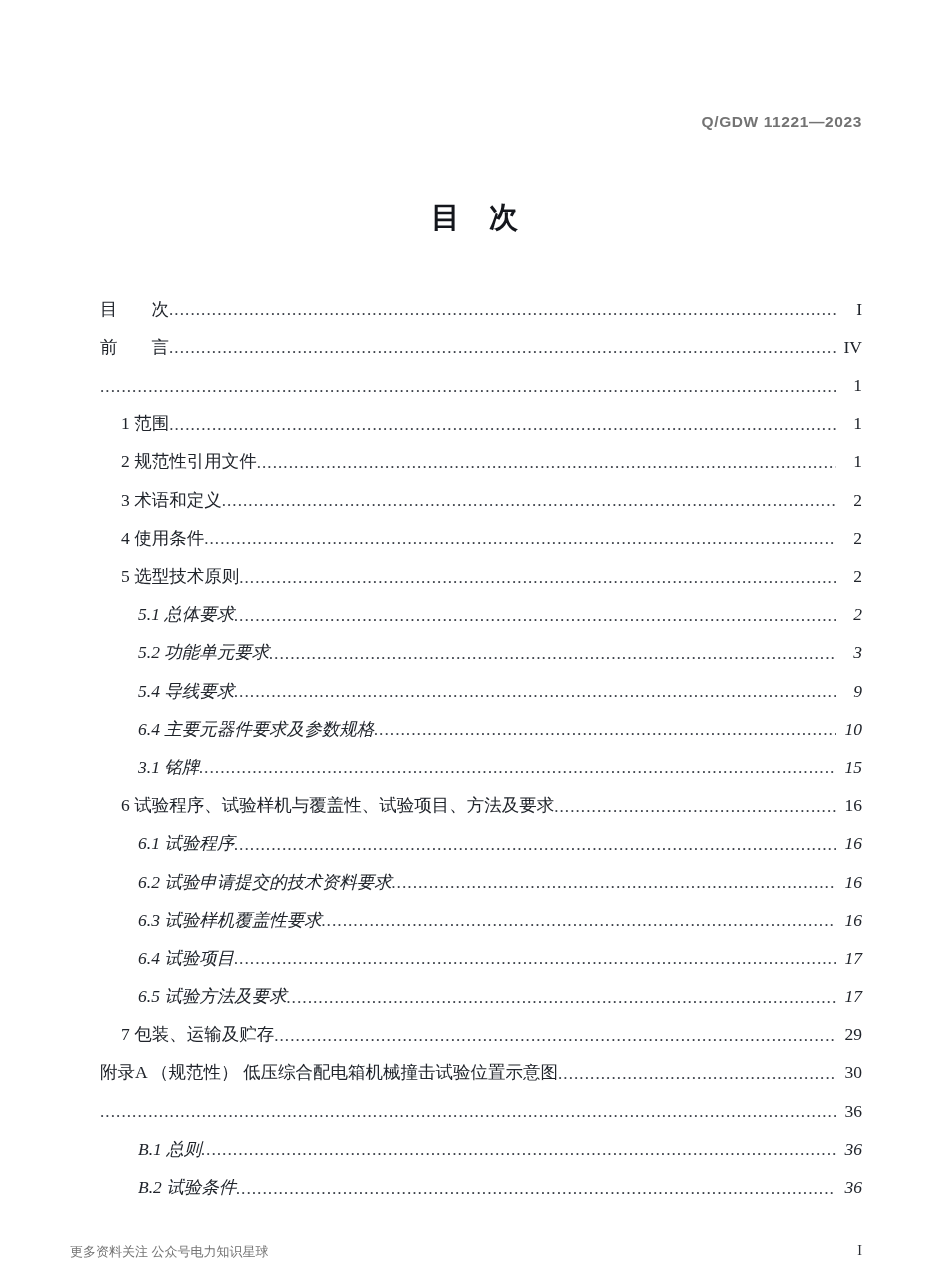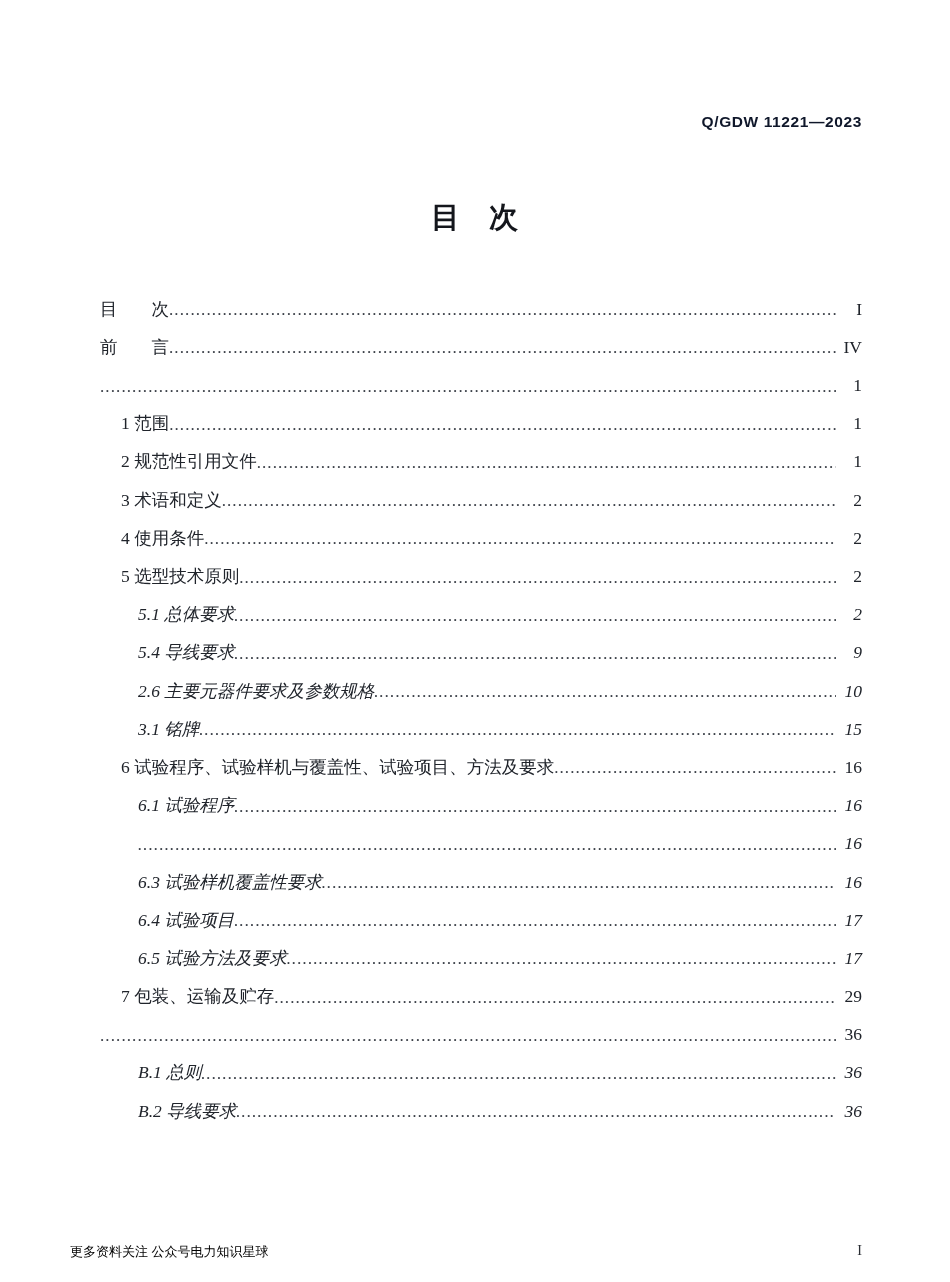--- a/index.html
+++ b/index.html
@@ -27,21 +27,21 @@
   .doc-header {
     position: absolute;
     top: 113px;
     left: 0;
     right: 88px;
     text-align: right;
     font-family: "Liberation Sans", "DejaVu Sans", sans-serif;
     font-size: 15.5px;
     font-weight: 700;
     letter-spacing: 0.6px;
-    color: #0f172a;
+    color: #737373;
     white-space: nowrap;
   }
 
   
   .doc-title {
     position: absolute;
     top: 198px;
     left: 0;
     right: 0;
     text-align: center;
@@ -107,21 +107,21 @@
   
   .gap-wide { display: inline-block; width: 34px; }
 
   
   .footer-note {
     position: absolute;
     left: 70px;
     top: 1243px;
     font-family: "Liberation Sans", "DejaVu Sans", sans-serif;
     font-size: 13px;
-    color: #000000;
+    color: #737373;
     white-space: nowrap;
   }
   .footer-pageno {
     position: absolute;
     right: 88px;
     top: 1243px;
     font-size: 14px;
     color: #2a2d33;
   }
 </style>
@@ -175,45 +175,51 @@
         <span class="label">5 选型技术原则</span>
         <span class="leader"></span>
         <span class="pageno">2</span>
       </div>
       <div class="toc-entry lvl-2">
         <span class="label">5.1 总体要求</span>
         <span class="leader"></span>
         <span class="pageno">2</span>
       </div>
       <div class="toc-entry lvl-2">
+        <span class="label">5.2 功能单元要求</span>
+        <span class="leader"></span>
+        <span class="pageno">3</span>
+      </div>
+      <div class="toc-entry lvl-2">
         <span class="label">5.4 导线要求</span>
         <span class="leader"></span>
         <span class="pageno">9</span>
       </div>
       <div class="toc-entry lvl-2">
-        <span class="label">2.6 主要元器件要求及参数规格</span>
+        <span class="label">6.4 主要元器件要求及参数规格</span>
         <span class="leader"></span>
         <span class="pageno">10</span>
       </div>
       <div class="toc-entry lvl-2">
         <span class="label">3.1 铭牌</span>
         <span class="leader"></span>
         <span class="pageno">15</span>
       </div>
       <div class="toc-entry lvl-1">
         <span class="label">6 试验程序、试验样机与覆盖性、试验项目、方法及要求</span>
         <span class="leader"></span>
         <span class="pageno">16</span>
       </div>
       <div class="toc-entry lvl-2">
         <span class="label">6.1 试验程序</span>
         <span class="leader"></span>
         <span class="pageno">16</span>
       </div>
       <div class="toc-entry lvl-2">
+        <span class="label">6.2 试验申请提交的技术资料要求</span>
         <span class="leader"></span>
         <span class="pageno">16</span>
       </div>
       <div class="toc-entry lvl-2">
         <span class="label">6.3 试验样机覆盖性要求</span>
         <span class="leader"></span>
         <span class="pageno">16</span>
       </div>
       <div class="toc-entry lvl-2">
         <span class="label">6.4 试验项目</span>
@@ -224,30 +230,35 @@
         <span class="label">6.5 试验方法及要求</span>
         <span class="leader"></span>
         <span class="pageno">17</span>
       </div>
       <div class="toc-entry lvl-1">
         <span class="label">7 包装、运输及贮存</span>
         <span class="leader"></span>
         <span class="pageno">29</span>
       </div>
       <div class="toc-entry lvl-0">
+        <span class="label">附录A （规范性） 低压综合配电箱机械撞击试验位置示意图</span>
+        <span class="leader"></span>
+        <span class="pageno">30</span>
+      </div>
+      <div class="toc-entry lvl-0">
         <span class="leader"></span>
         <span class="pageno">36</span>
       </div>
       <div class="toc-entry lvl-2">
         <span class="label">B.1  总则</span>
         <span class="leader"></span>
         <span class="pageno">36</span>
       </div>
       <div class="toc-entry lvl-2">
-        <span class="label">B.2  导线要求</span>
+        <span class="label">B.2  试验条件</span>
         <span class="leader"></span>
         <span class="pageno">36</span>
       </div>
     </div>
 
   <div class="footer-note">更多资料关注 公众号电力知识星球</div>
 
   <div class="footer-pageno">I</div>
 
 </div>

